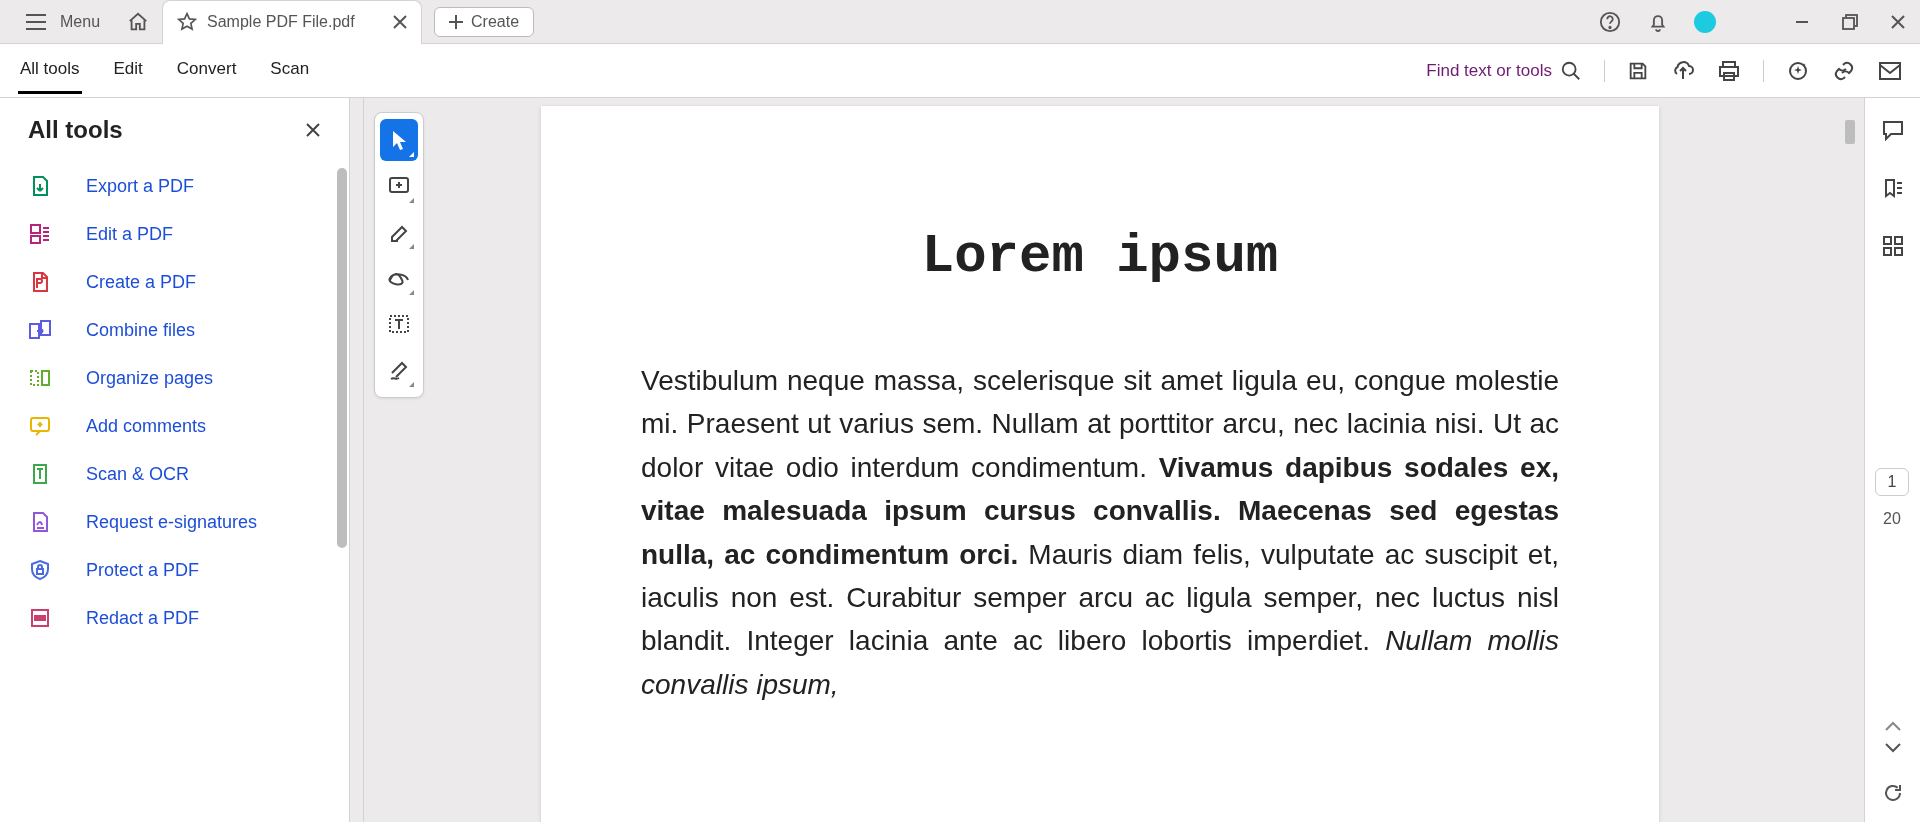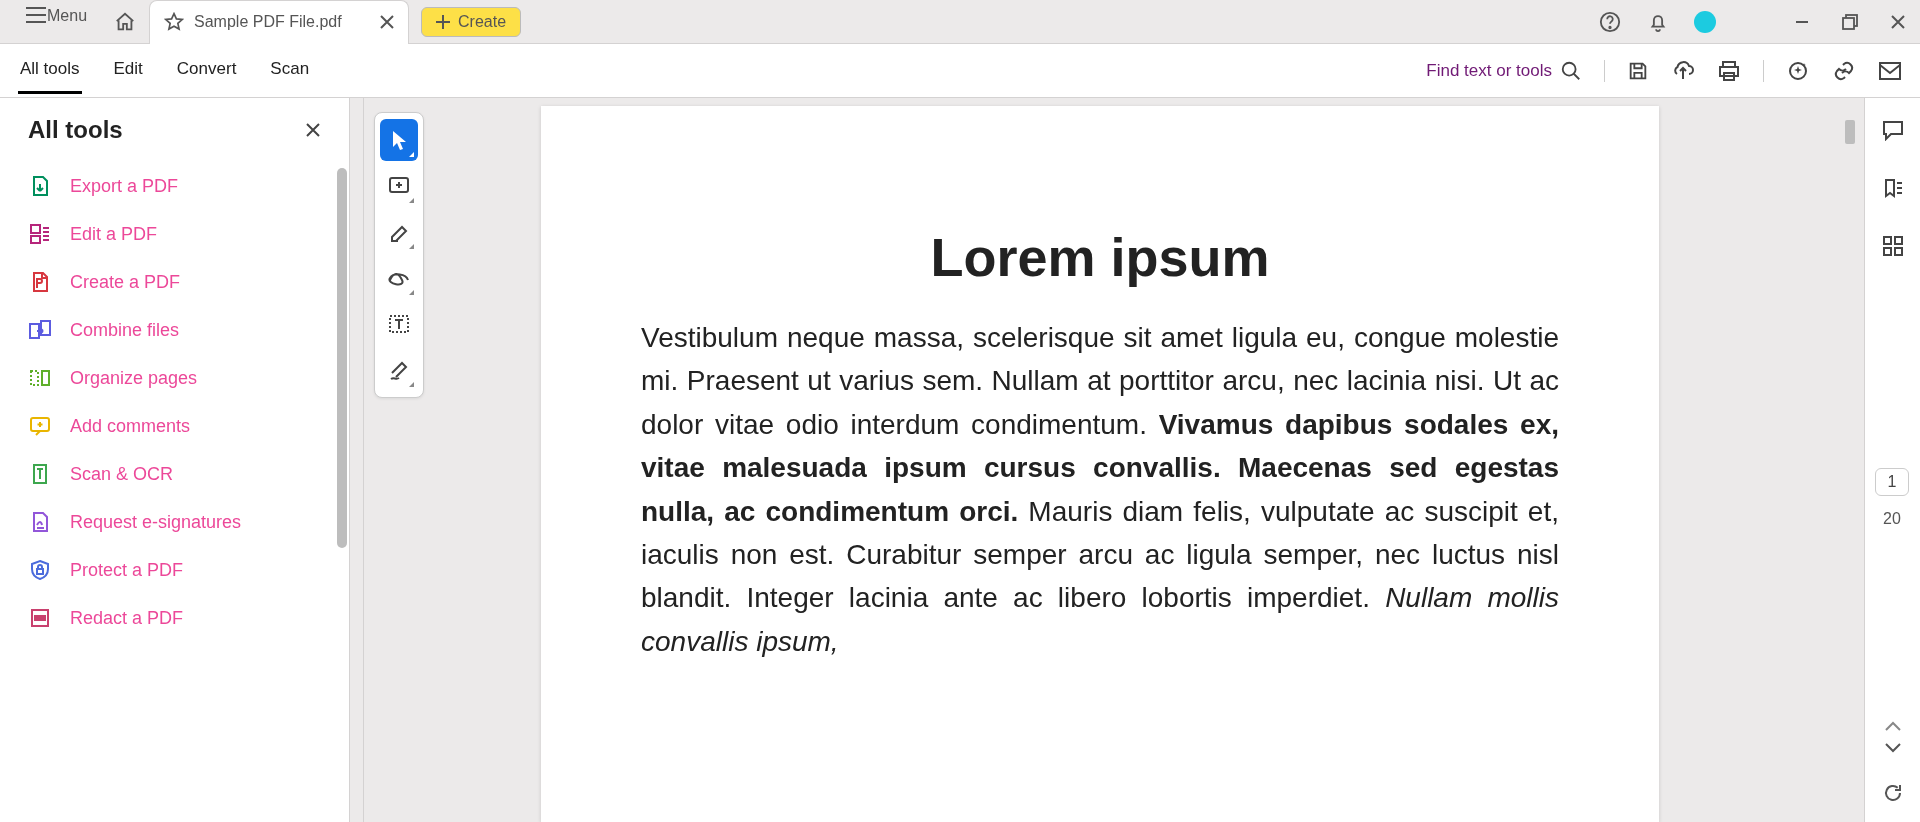--- a/index.html
+++ b/index.html
@@ -1,60 +1,60 @@
 <!DOCTYPE html>
 <html><head>
 <meta charset="utf-8">
 <style>
   * { box-sizing: border-box; }
   html, body { margin:0; padding:0; width:1920px; height:822px; font-family: "Segoe UI", Arial, sans-serif; background:#eceaea; overflow:hidden; color:#222;}
   svg { display:block; }
 
   
   .titlebar { display:flex; align-items:center; height:44px; background:#eceaea; border-bottom:1px solid #d4d2d2; position:relative; }
-  .menu-btn { display:flex; gap:1px; height:30px; padding:0 14px; margin-left:12px; border-radius:6px; color:#555; cursor:pointer; }
+  .menu-btn { display:flex; align-items:center; gap:14px; height:30px; padding:0 14px; margin-left:12px; border-radius:6px; color:#555; cursor:pointer; }
   .home-btn { width:36px; height:36px; display:flex; align-items:center; justify-content:center; margin:0 6px; cursor:pointer; color:#555;}
   .tab { display:flex; align-items:center; height:44px; background:#fff; border:1px solid #d4d2d2; border-bottom:none; border-radius:8px 8px 0 0; padding:0 14px; gap:10px; min-width:260px; color:#555;}
   .tab .close { margin-left:auto; cursor:pointer; }
-  .create-btn { display:flex; align-items:center; gap:8px; height:30px; padding:0 14px; margin-left:12px; border:1px solid #bbb; border-radius:6px; background:#fde047; color:#555; cursor:pointer; }
+  .create-btn { display:flex; align-items:center; gap:8px; height:30px; padding:0 14px; margin-left:12px; border:1px solid #bbb; border-radius:6px; background:#ffffff; color:#555; cursor:pointer; }
   .titlebar-right { position:absolute; right:10px; top:0; height:44px; display:flex; align-items:center; gap:24px; color:#555;}
   .titlebar-right .win { width:24px; height:24px; display:flex; align-items:center; justify-content:center; cursor:pointer;}
   .avatar-dot { width:22px; height:22px; background:#1ccbe0; border-radius:50%; }
 
   
   .toolrow { display:flex; align-items:center; height:54px; background:#fff; border-bottom:1px solid #d4d2d2; padding:0 18px; }
   .toolrow-left { display:flex; gap:30px; }
   .toolrow-left .titem { font-size:17px; color:#222; cursor:pointer; padding:12px 2px;}
   .toolrow-left .titem.active { border-bottom:3px solid #000; font-weight:500;}
   .toolrow-right { margin-left:auto; display:flex; align-items:center; gap:22px; color:#701a75;}
   .find { display:flex; align-items:center; gap:8px; font-size:17px; cursor:pointer;}
   .vdiv { width:1px; height:22px; background:#ccc; }
 
   
   .body { display:flex; height:calc(822px - 44px - 54px); background:#f3f1f1;}
   .sidebar { width:350px; background:#fff; border-right:1px solid #d4d2d2; padding:18px 0 0 0; position:relative;}
   .sidebar-head { display:flex; align-items:center; padding:0 28px 12px 28px;}
   .sidebar-head h2 { margin:0; font-size:24px; font-weight:600;}
   .sidebar-head .close-panel { margin-left:auto; cursor:pointer; font-size:20px; color:#444;}
   .tool-list { padding:6px 0;}
-  .tool-item { display:flex; align-items:center; gap:18px; padding:12px 28px; cursor:pointer; font-size:18px; color:#ec4899;}
+  .tool-item { display:flex; align-items:center; gap:34px; padding:12px 28px; cursor:pointer; font-size:18px; color:#1d4ed8;}
   .tool-icon { width:24px; height:24px; display:flex; align-items:center; justify-content:center;}
   .sidebar-scroll { position:absolute; right:2px; top:70px; width:10px; height:380px; background:#bdbdbd; border-radius:5px;}
 
   
   .gutter { width:14px; background:#eceaea; border-right:1px solid #d4d2d2;}
   .center { flex:1; position:relative; background:#eceaea; display:flex; justify-content:center; overflow:hidden;}
   .quicktools { position:absolute; left:10px; top:14px; width:50px; background:#fff; border:1px solid #ccc; border-radius:8px; display:flex; flex-direction:column; align-items:center; padding:6px 0; gap:4px; box-shadow:0 1px 3px rgba(0,0,0,0.08);}
   .qt { width:38px; height:42px; display:flex; align-items:center; justify-content:center; border-radius:6px; cursor:pointer; color:#444; position:relative;}
   .qt.active { background:#1473e6;}
   .qt .corner { position:absolute; right:4px; bottom:4px; width:0; height:0; border-left:5px solid transparent; border-bottom:5px solid #888;}
   .qt.active .corner{ border-bottom-color:#fff;}
 
   .page { margin:8px 0 0 0; width:1118px; background:#fff; box-shadow:0 1px 4px rgba(0,0,0,0.15); padding:120px 100px 40px 100px; }
-  .doc-title { text-align:center; font-size:54px; font-weight:700; font-family: Liberation Sans, sans-serif; margin-bottom:28px;}
+  .doc-title { text-align:center; font-size:54px; font-weight:700; font-family: Liberation Mono, monospace; margin-bottom:72px;}
   .doc-sub { font-size:34px; font-weight:700; font-family: Arial, sans-serif; line-height:1.25; text-align:justify; margin-bottom:60px;}
   .doc-sub .indent { display:inline-block; width:38px;}
   .doc-body { font-size:28px; font-family: Arial, sans-serif; line-height:1.55; text-align:justify;}
   .doc-body b{ font-weight:700;}
   .doc-body i{ font-style:italic;}
 
   
   .rightgutter { width:28px; background:#eceaea; }
   .rightrail { width:56px; background:#fff; border-left:1px solid #d4d2d2; display:flex; flex-direction:column; align-items:center; padding-top:18px; gap:30px; color:#444; position:relative;}
   .rr-btn { width:28px; height:28px; display:flex; align-items:center; justify-content:center; cursor:pointer;}

